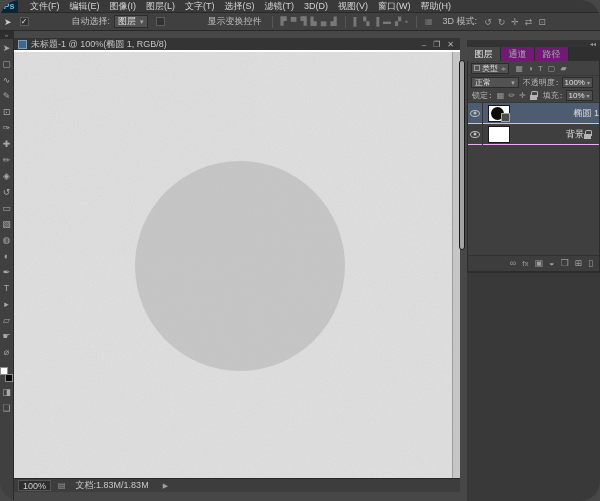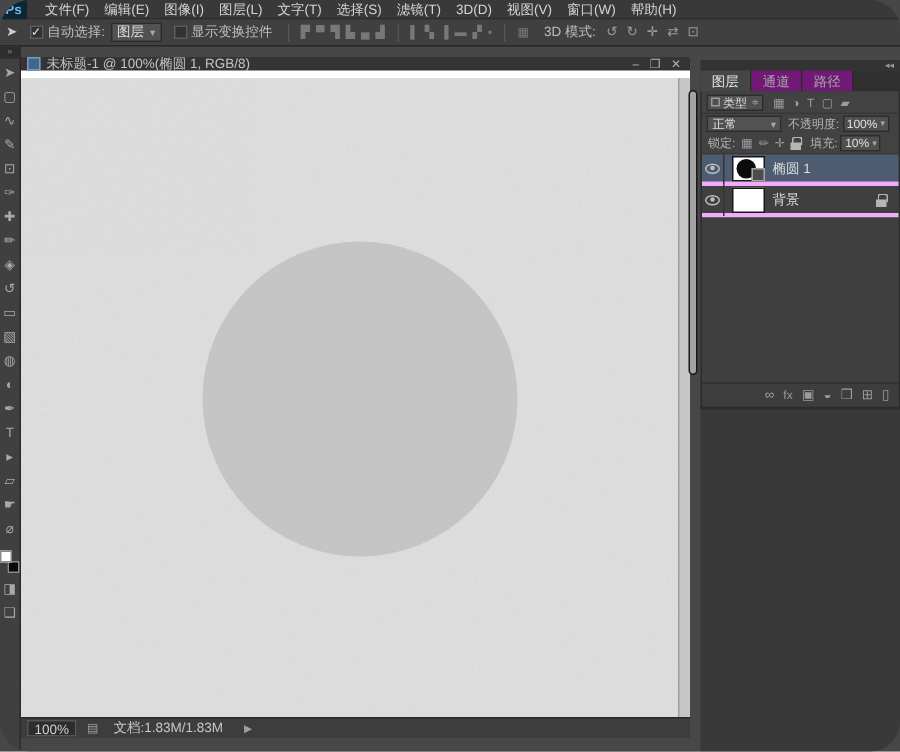--- a/index.html
+++ b/index.html
@@ -10,38 +10,38 @@
 
   
   .menubar { left:0; top:0; width:600px; height:13px; background:#393939; border-bottom:1px solid #2a2a2a; display:flex; align-items:center; }
   .pslogo { width:18px; height:13px; background:#0d2636; color:#6fb6e8; font-weight:bold; font-size:9px; text-align:center; line-height:13px; margin-right:7px; }
   .menu-item { padding:0 5px; color:#d4d4d4; font-size:9px; line-height:13px; white-space:nowrap; }
 
   
   .optbar { left:0; top:13px; width:600px; height:18px; background:#404040; border-bottom:1px solid #292929; display:flex; align-items:center; padding-left:4px; white-space:nowrap; }
   .optbar .tool-ic { color:#cdcdcd; font-size:9px; margin-right:8px; }
   .cb { display:inline-block; width:9px; height:9px; background:#323232; border:1px solid #5c5c5c; font-size:8px; line-height:8px; color:#e4e4e4; text-align:center; margin-right:3px; }
-  .lbl { color:#bdbdbd; margin-right:4px; }
+  .lbl { color:#bdbdbd; margin-right:4px;margin-left:40px; }
   .select { display:inline-flex; align-items:center; justify-content:space-between; background:#525252; border:1px solid #2c2c2c; height:13px; padding:0 3px; color:#e0e0e0; margin-right:8px; }
   .select .arrow { color:#a8a8a8; font-size:7px; margin-left:4px; }
   .sep { display:inline-block; width:1px; height:12px; background:#2e2e2e; border-right:1px solid #565656; margin:0 6px; }
   .oicon { color:#787878; font-size:8px; margin:0 2px; }
   .oicon3d { color:#9a9a9a; font-size:9px; margin:0 3px; }
 
   
   .toolbox { left:0; top:31px; width:14px; height:470px; background:#404040; border-right:1px solid #2a2a2a; display:flex; flex-direction:column; align-items:center; }
   .tb-top { width:14px; height:8px; background:#2d2d2d; color:#8a8a8a; font-size:6px; line-height:8px; text-align:center; margin-bottom:5px; }
   .tool { color:#a9a9a9; font-size:9px; line-height:9px; height:9px; margin-bottom:7px; cursor:default; }
   .swatches { position:relative; width:13px; height:15px; margin:3px 0 6px 0; }
   .swatches .fg { position:absolute; left:0; top:0; width:8px; height:8px; background:#ffffff; border:1px solid #8b8b8b; z-index:2; }
   .swatches .bg { position:absolute; right:0; bottom:0; width:8px; height:8px; background:#0a0a0a; border:1px solid #8b8b8b; z-index:1; }
 
   
   .docwin { left:14px; top:38px; width:446px; height:454px; background:#3a3a3a; }
-  .doc-titlebar { position:absolute; left:0; top:0; width:446px; height:15px; background:#343434; border-bottom:6px solid #ffffff; display:flex; align-items:center; }
+  .doc-titlebar { position:absolute; left:0; top:0; width:446px; height:15px; background:#343434; border-bottom:3px solid #ffffff; display:flex; align-items:center; }
   .doc-ic { width:9px; height:9px; background:#41688c; border:1px solid #7d9cb5; margin:0 4px 0 4px; }
   .doc-title { color:#c3c3c3; font-size:9px; white-space:nowrap; overflow:hidden; flex:1; }
   .winbtns { display:flex; gap:7px; margin-right:6px; color:#b3b3b3; font-size:8px; }
   .canvas { position:absolute; left:0; top:14px; width:438px; height:426px; background:#e6e6e6; overflow:hidden; }
   .circle { position:absolute; left:121px; top:109px; width:210px; height:210px; border-radius:50%; background:#c9c9c9; }
   .noise { position:absolute; left:0; top:0; pointer-events:none; }
   .vscroll { position:absolute; right:0; top:14px; width:8px; height:426px; background:#c6c6c6; border-left:1px solid #9e9e9e; }
   .vscroll .thumb { position:absolute; left:1px; top:8px; width:6px; height:190px; background:#a3a3a3; border-radius:3px; }
   .statusbar { position:absolute; left:0; bottom:0; width:446px; height:14px; background:#3d3d3d; border-top:1px solid #282828; display:flex; align-items:center; }
   .zoombox { background:#2d2d2d; border:1px solid #555; color:#cfcfcf; padding:0 4px; height:11px; line-height:10px; margin-left:4px; }
@@ -57,24 +57,24 @@
   .ptab.active { background:#464646; color:#e8e8e8; }
   .panel-body { background:#424242; border:1px solid #2c2c2c; border-top:none; }
   .filter-row { height:15px; display:flex; align-items:center; padding:0 3px; border-bottom:1px solid #383838; }
   .fselect { display:inline-flex; align-items:center; background:#505050; border:1px solid #2c2c2c; height:11px; padding:0 2px; color:#dcdcdc; font-size:8px; margin-right:4px; }
   .mini-pic { width:6px; height:6px; border:1px solid #9a9a9a; margin-right:2px; }
   .fico { color:#9c9c9c; font-size:8px; margin:0 2.5px; }
   .blend-row, .lock-row { height:13px; display:flex; align-items:center; padding:0 3px; font-size:8px; }
   .blend-row .select, .valbox { height:11px; font-size:8px; margin-right:3px; }
   .valbox { display:inline-flex; align-items:center; background:#505050; border:1px solid #2c2c2c; padding:0 2px; color:#e0e0e0; }
   .valbox .arrow { font-size:6px; color:#a8a8a8; margin-left:2px; }
-  .slbl { color:#b5b5b5; margin:0 2px 0 1px; white-space:nowrap; }
+  .slbl { color:#b5b5b5; margin:0 2px 0 1px; white-space:nowrap;font-family:Liberation Mono, monospace; }
   .lico { color:#9c9c9c; font-size:8px; margin:0 2px; }
   .layer-list { border-top:1px solid #383838; }
-  .lrow { height:21px; display:flex; align-items:center; background:#3f3f3f; border-bottom:3px solid #f0abfc; }
+  .lrow { height:21px; display:flex; align-items:center; background:#3f3f3f; border-bottom:1px solid #f0abfc;text-align:right; }
   .lrow.selected { background:#4d5c70; }
   .eyecell { width:15px; height:21px; display:flex; align-items:center; justify-content:center; border-right:1px solid #343434; }
   .eye { width:10px; height:7px; border:1px solid #bdbdbd; border-radius:50%; position:relative; }
   .eye::after { content:""; position:absolute; left:50%; top:50%; transform:translate(-50%,-50%); width:3px; height:3px; background:#bdbdbd; border-radius:50%; }
   .thumb { width:22px; height:17px; background:#ffffff; border:1px solid #181818; margin:0 5px 0 5px; position:relative; }
   .thumb.ellipse::before { content:""; position:absolute; left:2px; top:1px; width:13px; height:13px; border-radius:50%; background:#0c0c0c; }
   .thumb.ellipse::after { content:""; position:absolute; right:-1px; bottom:-1px; width:7px; height:7px; background:#4c4c4c; border:1px solid #a5a5a5; }
   .thumb.gray { background:#d9d9d9; }
   .lname { color:#dcdcdc; font-size:9px; flex:1; }
   .mlock { display:inline-block; width:7px; height:9px; position:relative; margin-right:8px; }

